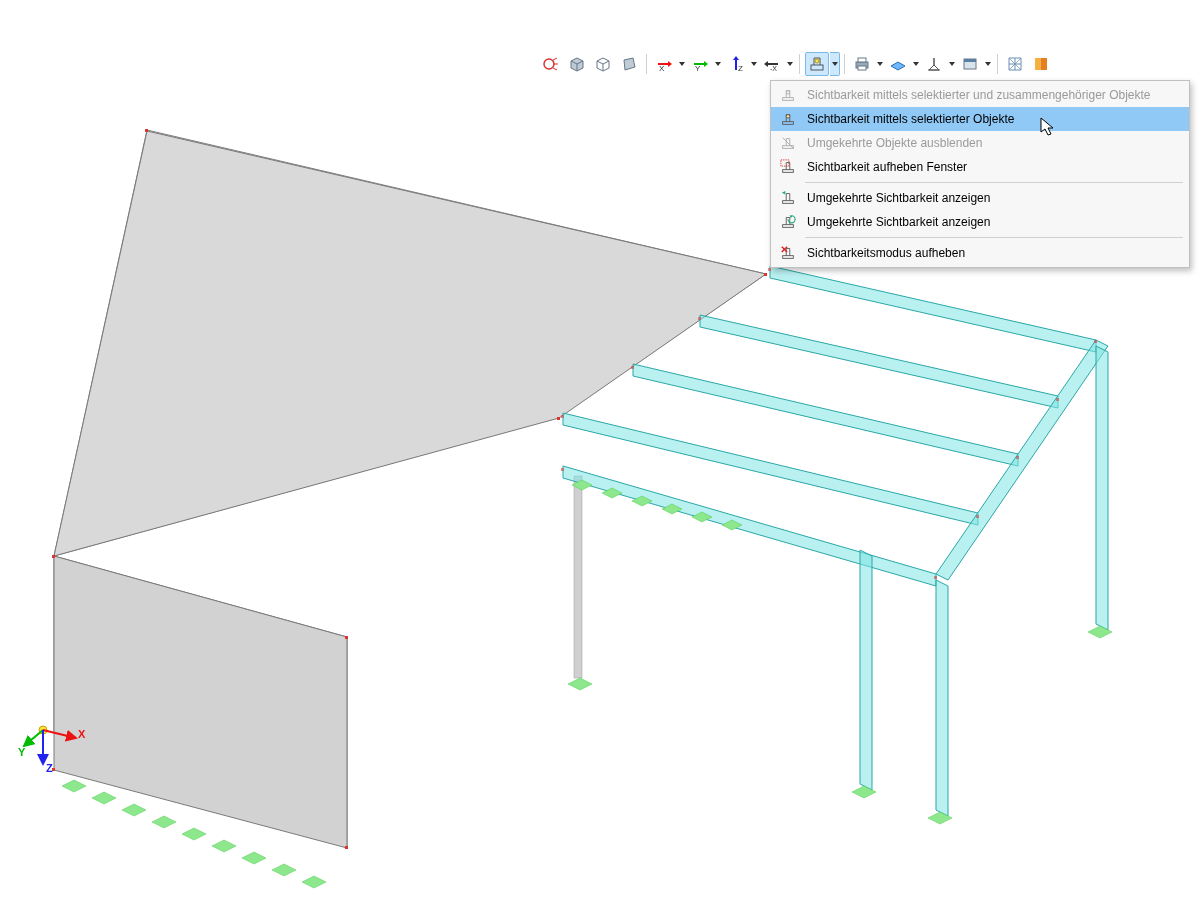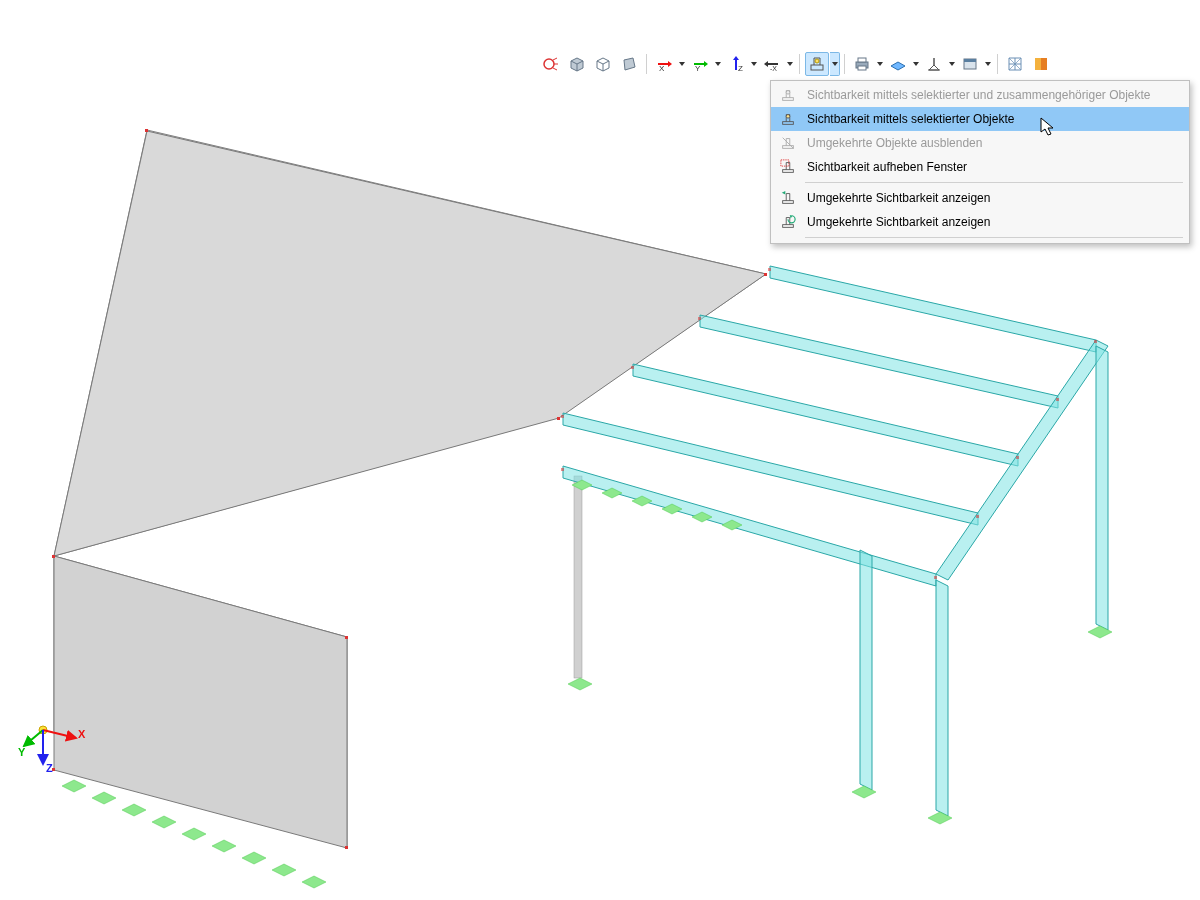--- a/index.html
+++ b/index.html
@@ -517,17 +517,28 @@
           <path d="M7 12 L7 4 L11 4 L11 12" fill="none" stroke="#555"></path>
           <path d="M13 2 a4 4 0 1 1 -4 4" fill="none" stroke="#2a7" stroke-width="1.3"></path>
           <path d="M11 1 L14 2 L12 5 Z" fill="#2a7"></path>
         </svg>
     </span>
     <span>Umgekehrte Sichtbarkeit anzeigen</span>
   </div>
 
   <div class="menu-sep"></div>
 
+  <div class="menu-item">
+    <span class="mi-icon">
+      <svg width="16" height="16" viewBox="0 0 18 18">
+          <rect x="3" y="12" width="12" height="3" fill="none" stroke="#555"></rect>
+          <path d="M7 12 L7 4 L11 4 L11 12" fill="none" stroke="#555"></path>
+          <line x1="2" y1="2" x2="8" y2="8" stroke="#d22" stroke-width="1.6"></line>
+          <line x1="8" y1="2" x2="2" y2="8" stroke="#d22" stroke-width="1.6"></line>
+        </svg>
+    </span>
+    <span>Sichtbarkeitsmodus aufheben</span>
+  </div>
 </div>
 
 <svg class="cursor-ptr" width="16" height="20" viewBox="0 0 16 20">
   <path d="M1 1 L1 15 L5 12 L8 18 L11 17 L8 11 L13 11 Z" fill="#fff" stroke="#000" stroke-width="1"></path>
 </svg>
 
 </body></html>

